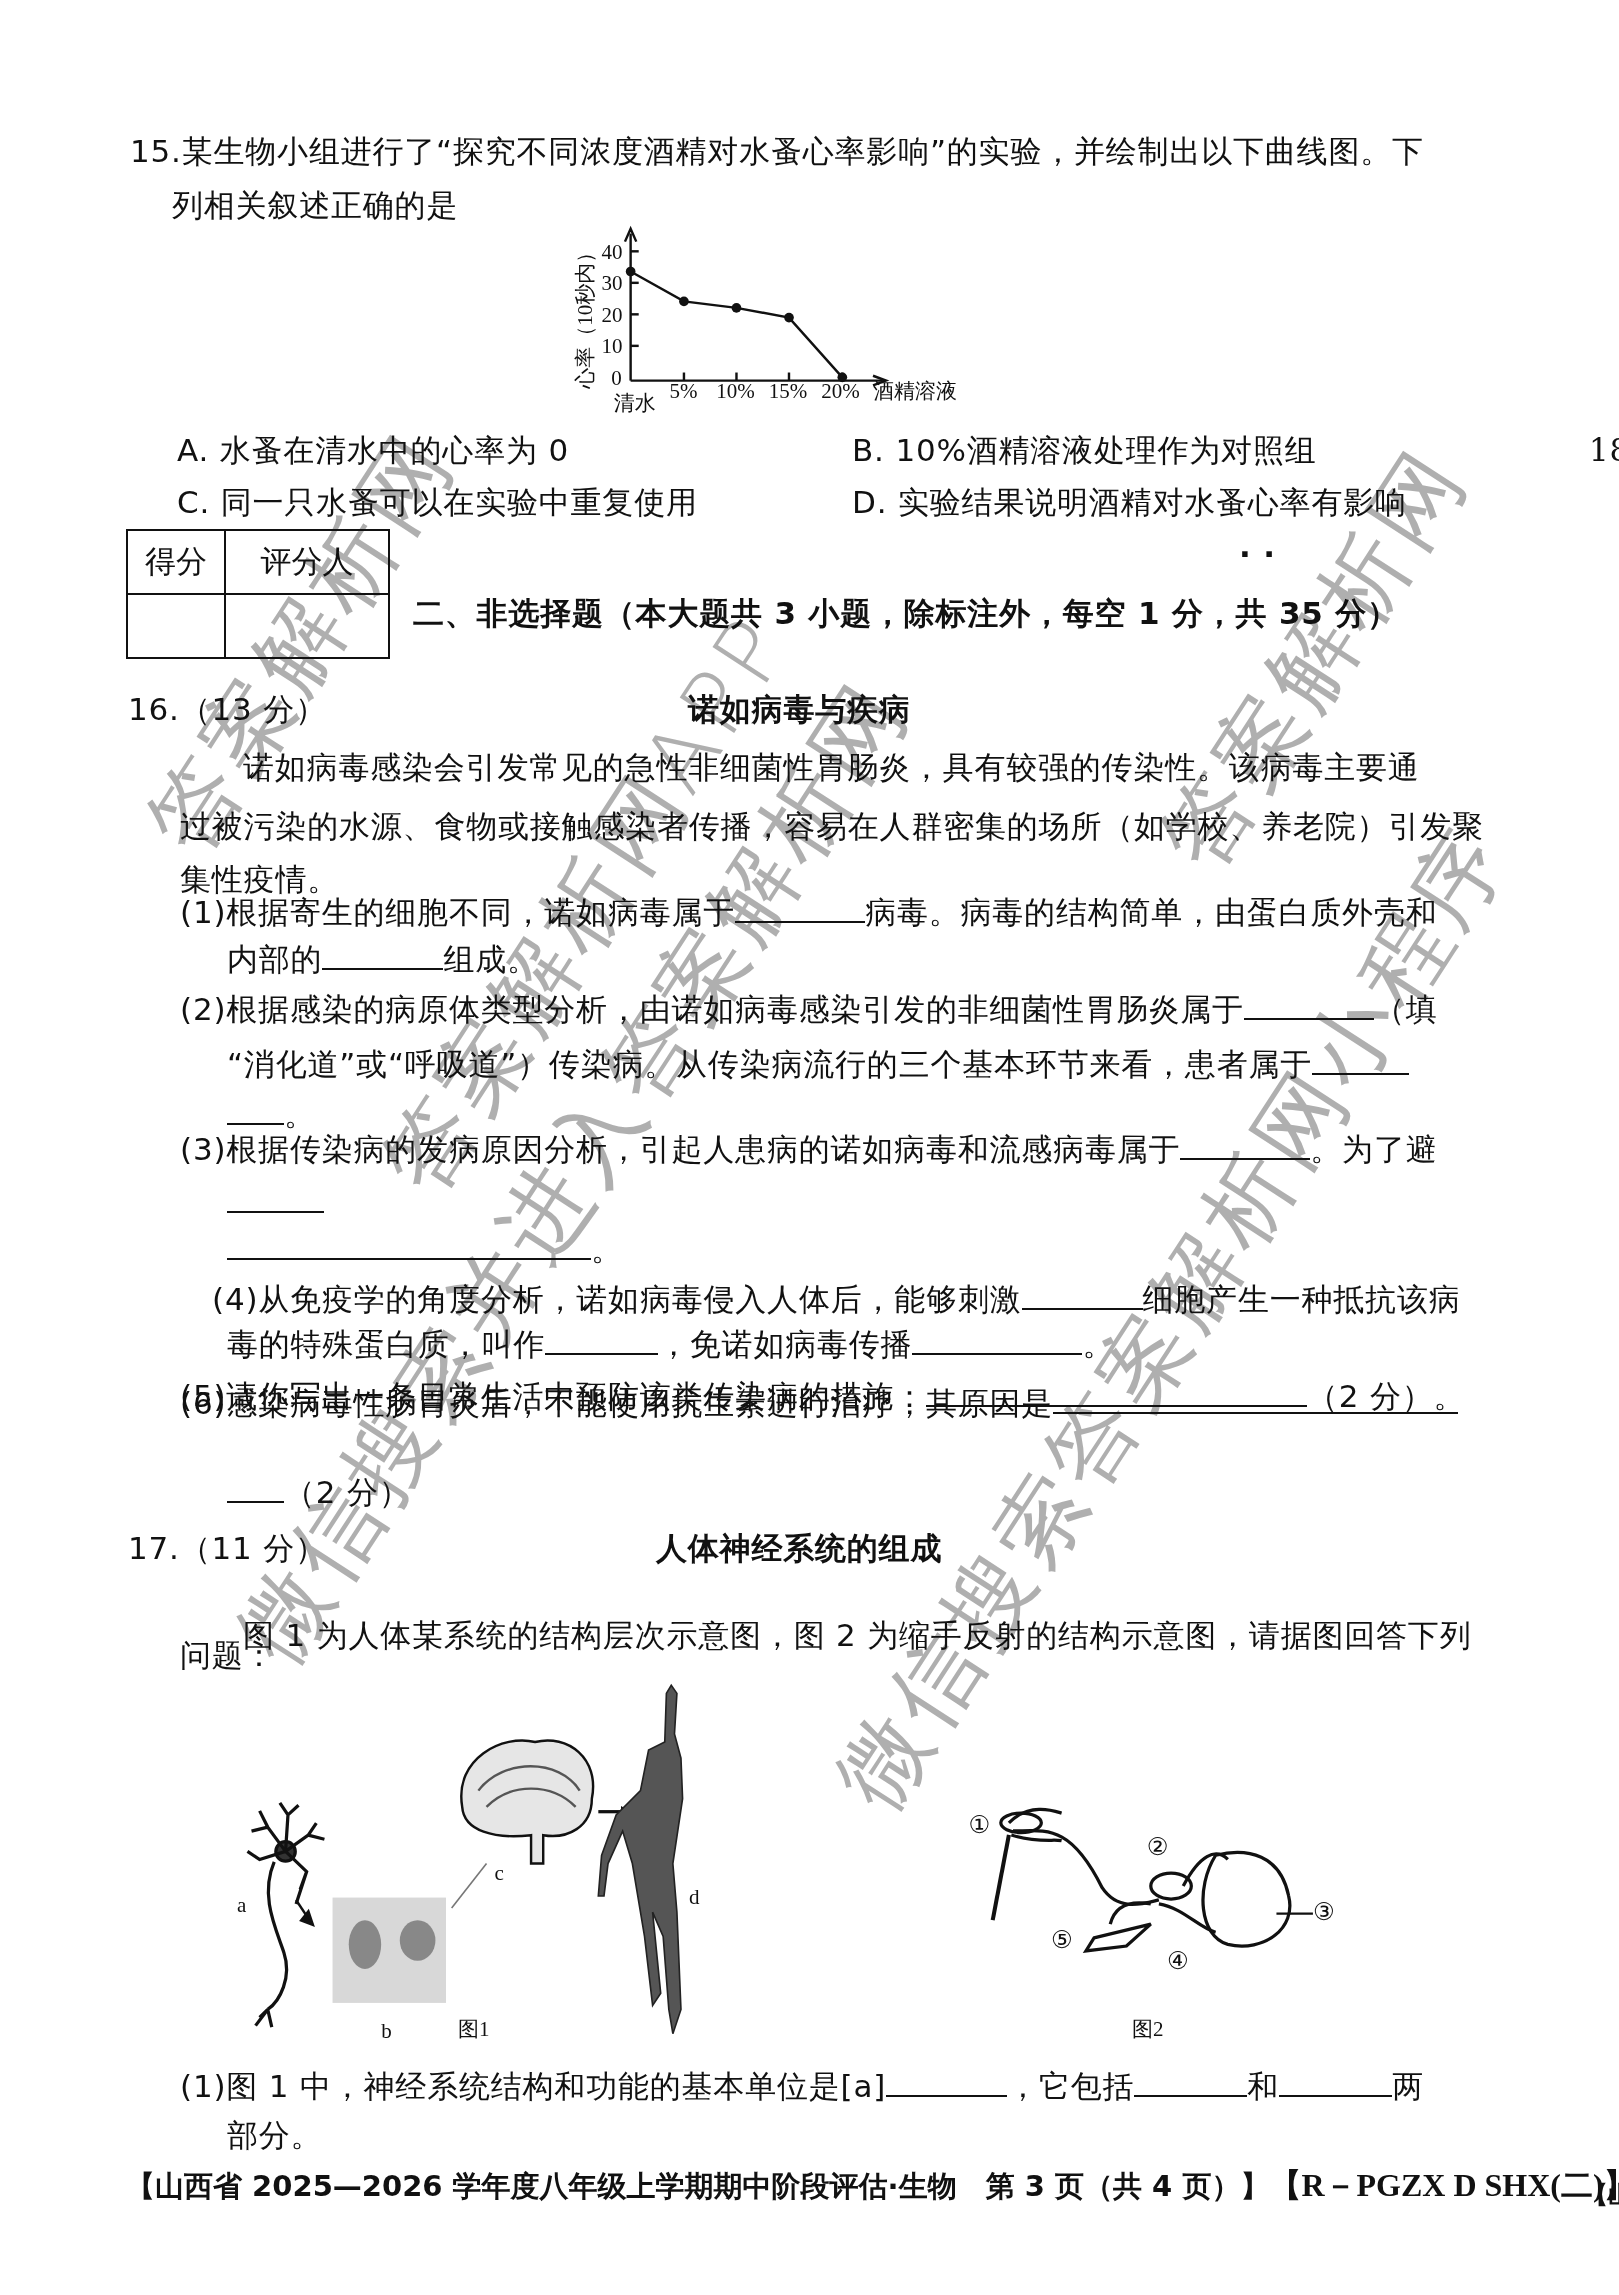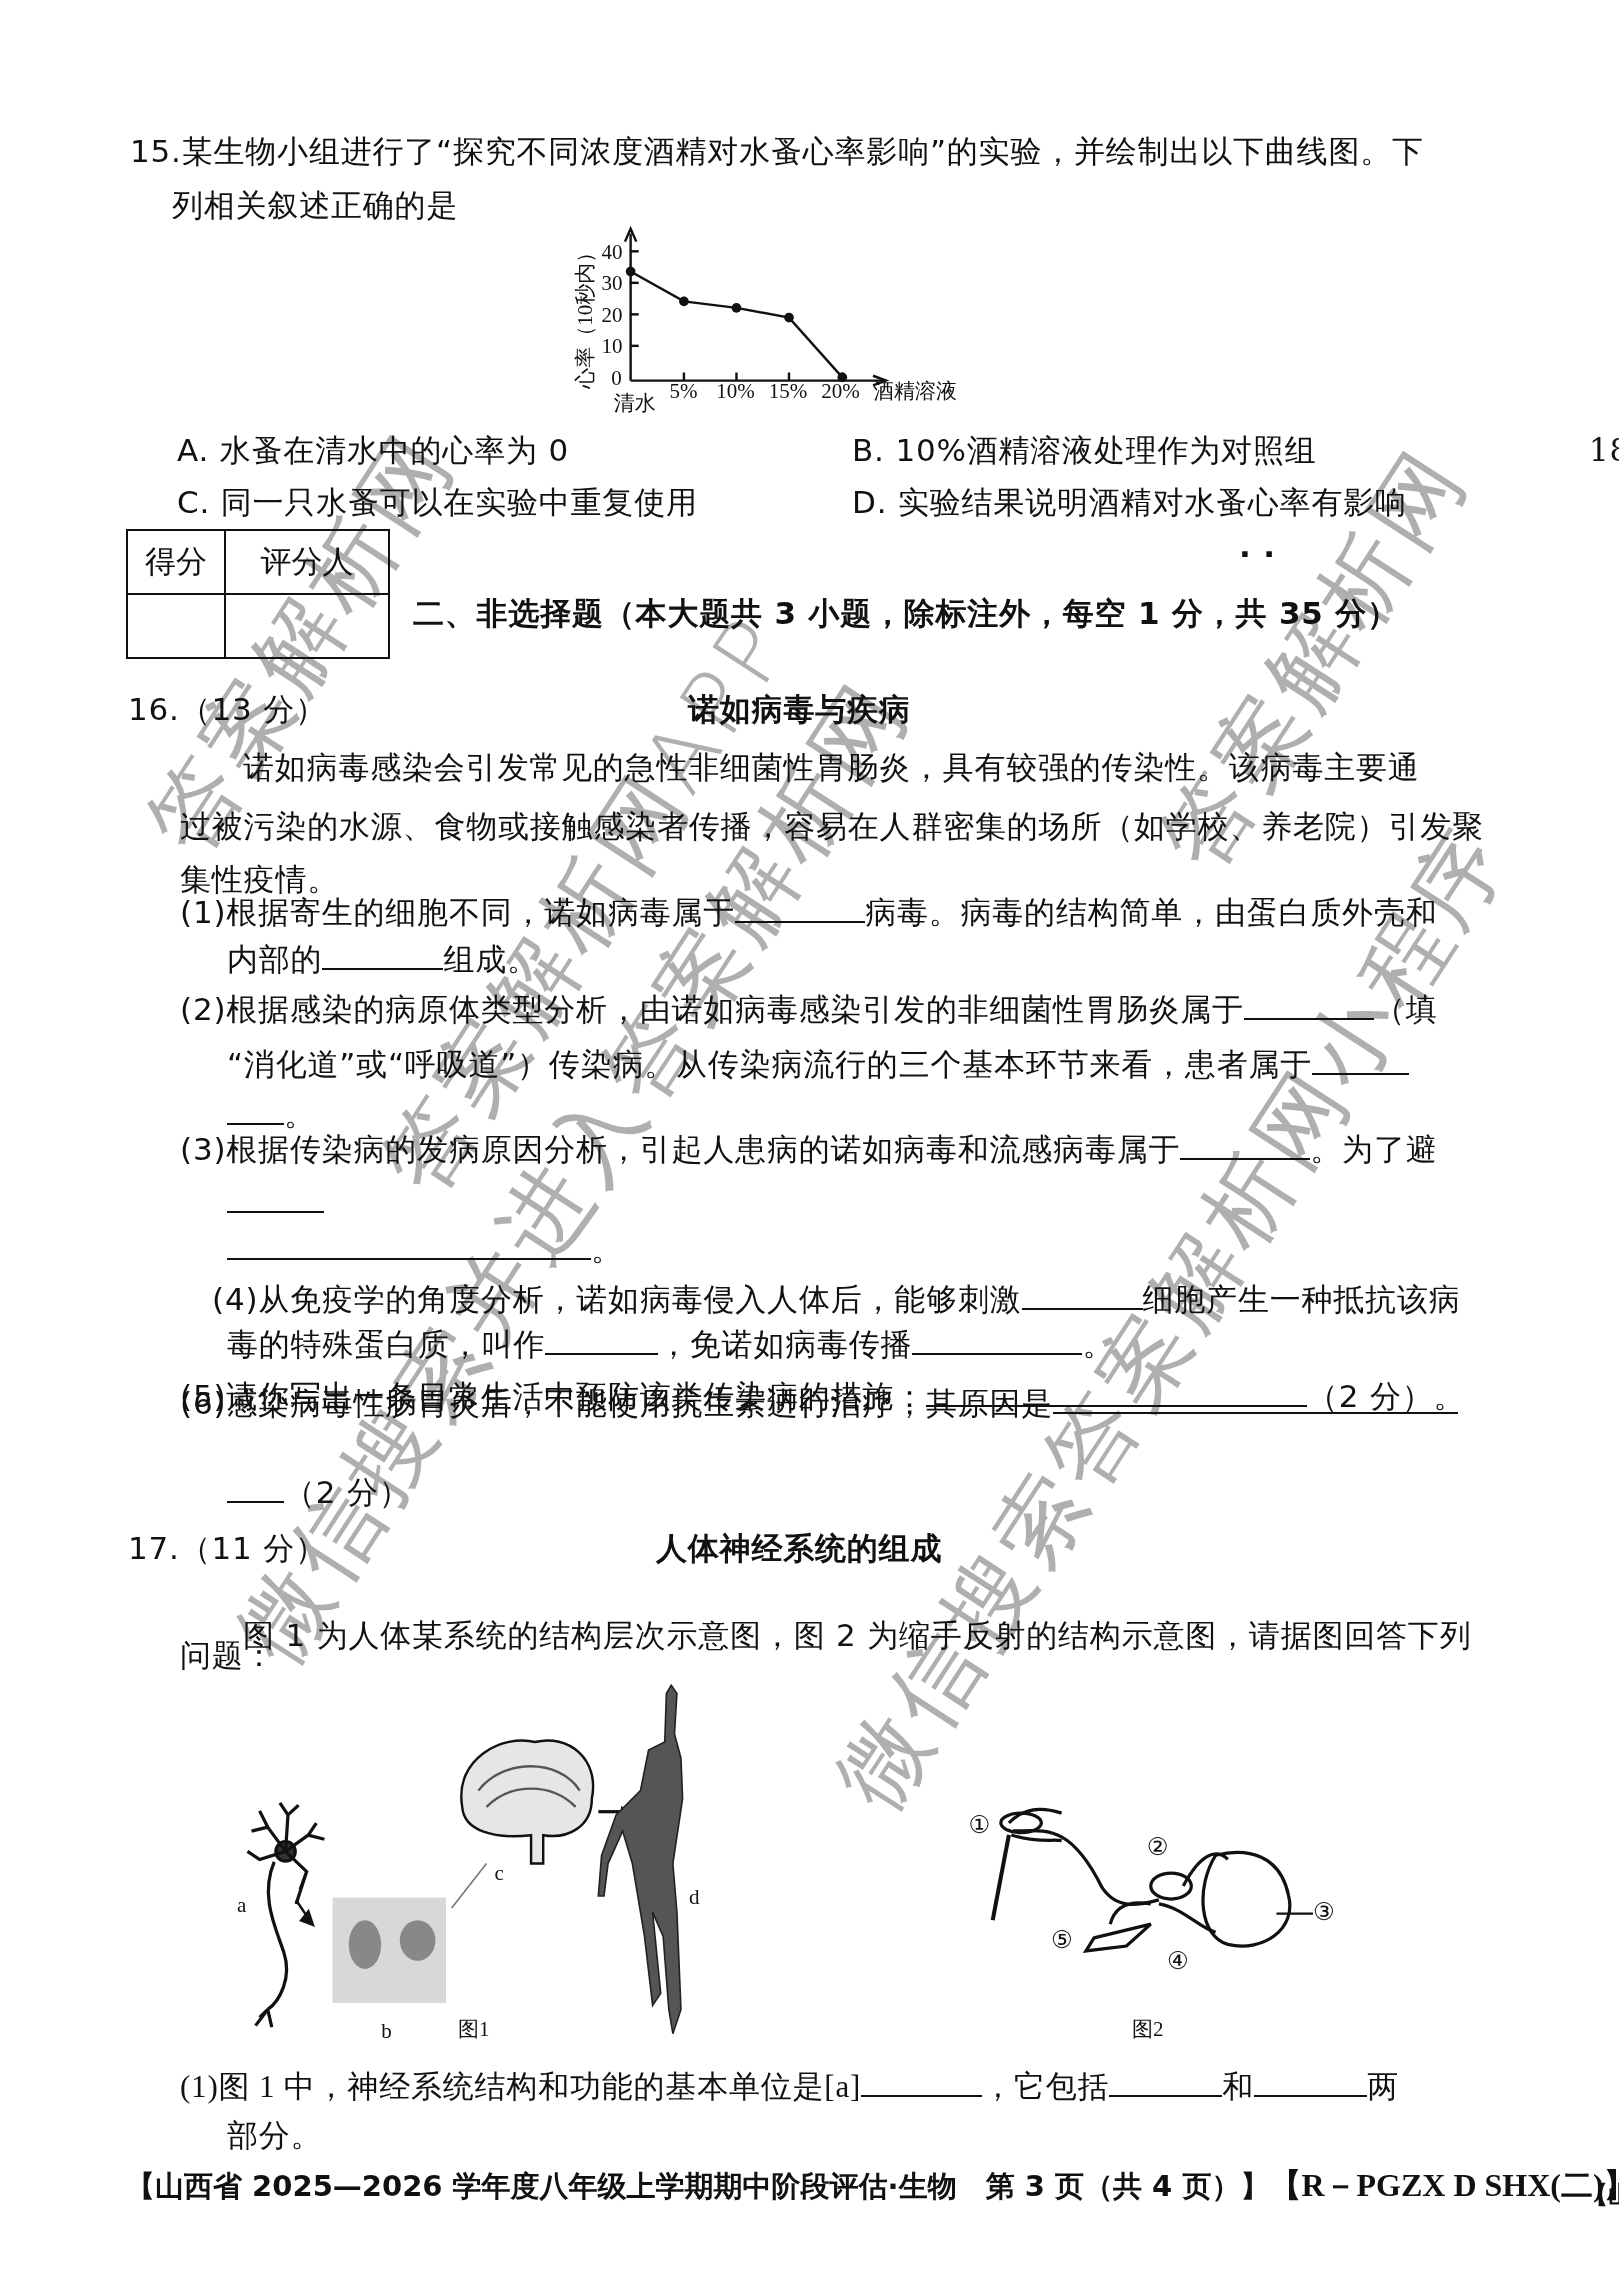--- a/index.html
+++ b/index.html
@@ -199,21 +199,21 @@
     <text x="35" y="82">①</text>
     <text x="255" y="110">②</text>
     <text x="460" y="190">③</text>
     <text x="280" y="250">④</text>
     <text x="137" y="225">⑤</text>
   </g>
   <line x1="415" y1="182" x2="460" y2="182" stroke="#111" stroke-width="3"></line>
 </svg>
 <div class="fig-label" style="left:1132px;top:2015px;">图2</div>
 
-<div class="line" style="left:180px;top:2067px;font-family:Liberation Serif, serif;">
+<div class="line" style="left:180px;top:2067px;">
   <span>(1)图 1 中，神经系统结构和功能的基本单位是[a]</span><span class="blank" style="width:121px;"></span><span>，它包括</span><span class="blank" style="width:113px;"></span><span>和</span><span class="blank" style="width:113px;"></span><span>两</span>
 </div>
 <div class="line" style="left:227px;top:2116px;">部分。</div>
 
 <div class="footer">
   <span>【山西省 2025—2026 学年度八年级上学期期中阶段评估·生物　第 3 页（共 4 页）】</span><span style="font-family:'Liberation Serif',serif;font-size:32px;">【R－PGZX D SHX(二)】</span>
 </div>
 <div class="footer" style="left:1584px;top:2179px;font-size:24px;">【山</div>
 
 

